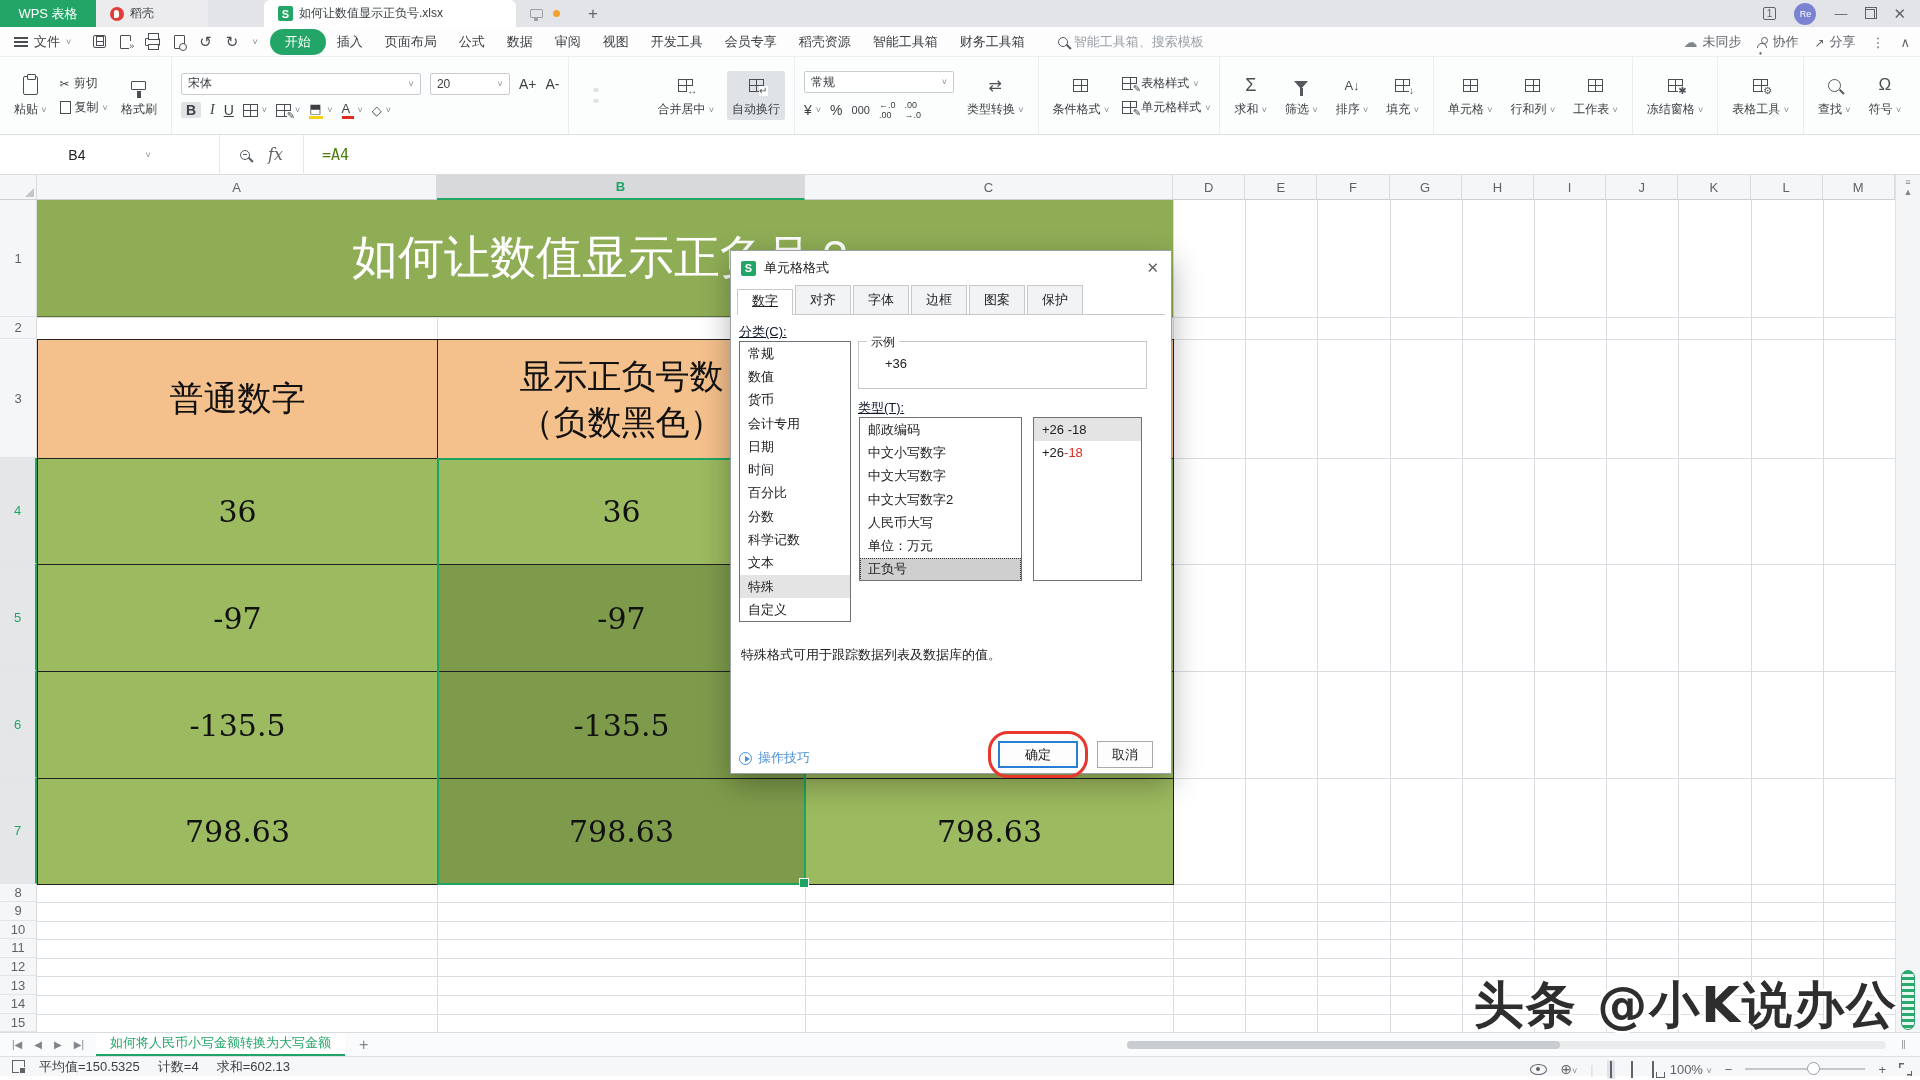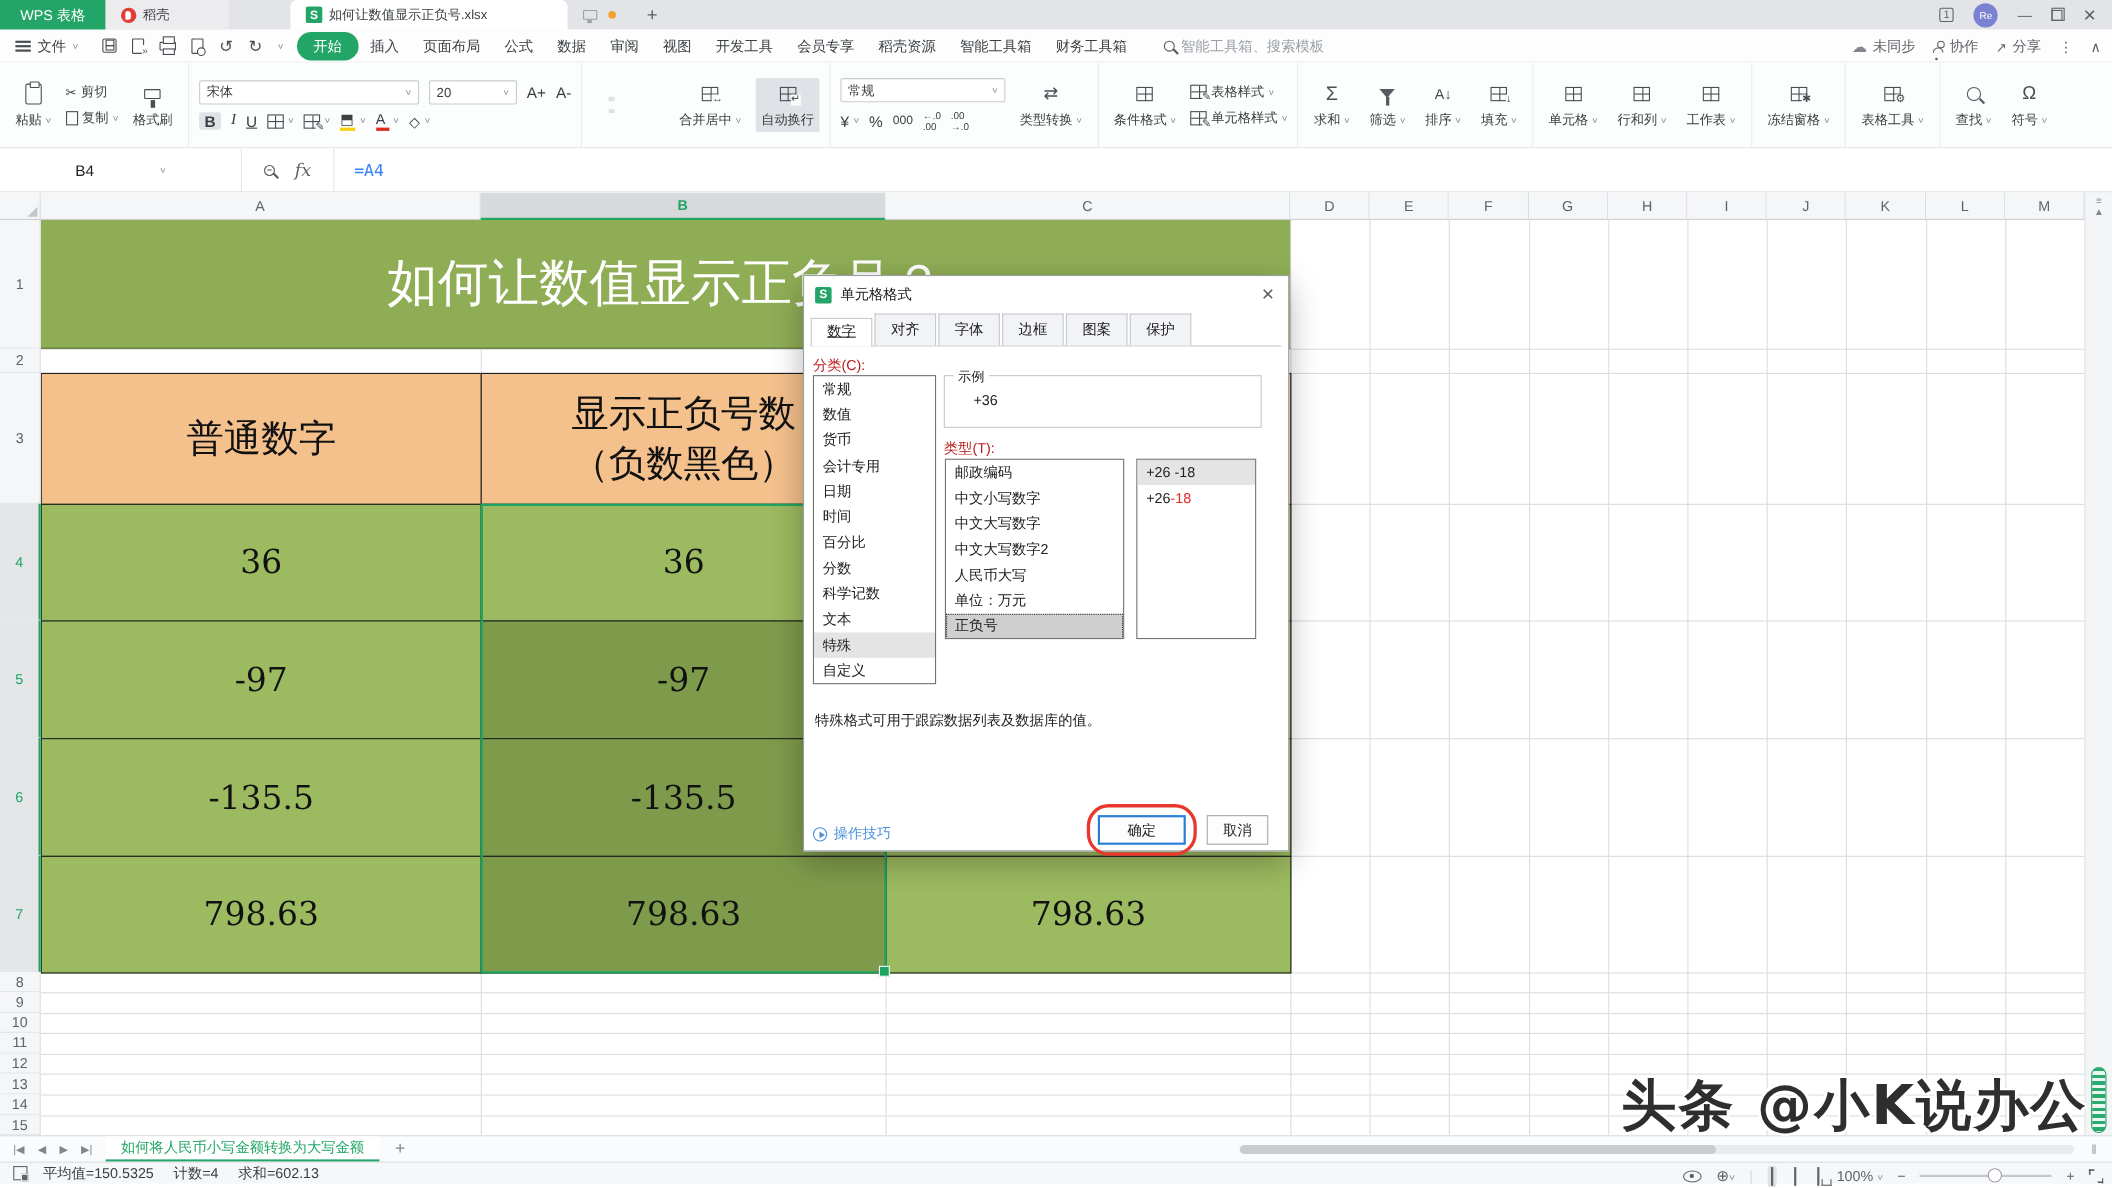--- a/index.html
+++ b/index.html
@@ -99,21 +99,21 @@
   .i-mag { width:10px; height:10px; border:1.5px solid #555a60; border-radius:50%; position:relative; }
   .i-mag::after { content:""; position:absolute; width:6px; height:1.5px; background:#555a60; right:-5px; bottom:-2px; transform:rotate(45deg); }
   .i-mag.minus::before { content:""; position:absolute; left:1.5px; top:3.5px; width:4px; height:1.2px; background:#555a60; }
   .stk2 { display:flex; flex-direction:column; font-size:9px; line-height:10px; color:#3c4043; }
 
   
   .fbar { position:absolute; left:0; top:135px; width:1920px; height:40px; background:#fff; border-bottom:1px solid #d9dcdf; display:flex; align-items:center; }
   .namebox { width:220px; height:40px; border-right:1px solid #e4e7ea; display:flex; align-items:center; justify-content:center; gap:60px; font-size:14px; color:#202124; }
   .fxzone { display:flex; align-items:center; gap:18px; padding:0 20px; border-right:1px solid #e4e7ea; height:40px; }
   .fxsym { font-family:"DejaVu Serif",serif; font-style:italic; font-size:16px; color:#5f6368; }
-  .fval { font-family:"DejaVu Sans Mono",monospace; font-size:15px; color:#3b82f6; padding-left:18px; }
+  .fval { font-family:"DejaVu Sans Mono",monospace; font-size:15px; color:#4d7c0f; padding-left:18px; }
 
   
   .grid { position:absolute; left:0; top:175px; width:1895px; height:857px; background:#fff; overflow:hidden; }
   .colhdr { position:absolute; left:37px; top:0; height:25px; display:flex; }
   .ch { height:25px; background:#f5f6f8; border-right:1px solid #d9dcdf; border-bottom:1px solid #ccd0d4; font-size:13px; color:#5f6368; display:flex; align-items:center; justify-content:center; }
   .ch.sel { background:#d7d9db; color:#21a567; border-bottom:2px solid #21a567; font-weight:bold; }
   .corner { position:absolute; left:0; top:0; width:37px; height:25px; background:#f5f6f8; border-right:1px solid #d9dcdf; border-bottom:1px solid #ccd0d4; }
   .corner::after { content:""; position:absolute; right:2px; bottom:2px; border-left:9px solid transparent; border-bottom:9px solid #c3c7cb; }
   .rowhdr { position:absolute; left:0; top:25px; width:37px; display:flex; flex-direction:column; }
   .rh { width:37px; background:#f5f6f8; border-right:1px solid #d9dcdf; border-bottom:1px solid #e2e5e8; font-size:13px; color:#5f6368; display:flex; align-items:center; justify-content:center; }
@@ -157,21 +157,21 @@
     linear-gradient(#5f6368,#5f6368) 0 0/5px 1.5px no-repeat, linear-gradient(#5f6368,#5f6368) 0 0/1.5px 5px no-repeat,
     linear-gradient(#5f6368,#5f6368) 100% 100%/5px 1.5px no-repeat, linear-gradient(#5f6368,#5f6368) 100% 100%/1.5px 5px no-repeat; }
 
   
   .dialog { position:absolute; left:730px; top:250px; width:442px; height:524px; background:#fff; border:1px solid #9aa0a6; box-shadow:0 10px 28px rgba(0,0,0,.3); z-index:100; font-size:13px; color:#202124; }
   .dtitle { height:34px; display:flex; align-items:center; gap:8px; padding:0 10px; }
   .dclose { position:absolute; right:12px; top:8px; font-size:15px; color:#5f6368; }
   .dtabs { position:absolute; left:6px; top:36px; right:6px; height:28px; display:flex; align-items:flex-end; border-bottom:1px solid #c6c9cc; }
   .dtab { padding:5px 14px; border:1px solid #c6c9cc; border-bottom:none; background:#f2f3f5; font-size:13px; margin-right:2px; }
   .dtab.active { background:#fff; position:relative; top:1px; padding-top:2px;text-decoration:underline; }
-  .dlabel { position:absolute; font-size:13px; color:#b91c1c; }
+  .dlabel { position:absolute; font-size:13px; color:#0f172a;text-decoration:underline; }
   .dlist { position:absolute; border:1px solid #6f7378; background:#fff; overflow:hidden; }
   .dli { height:23.3px; display:flex; align-items:center; padding:0 8px; }
   .dli.sel { background:#e4e4e4; }
   .dli.selfocus { background:#cfcfcf; outline:1px dotted #333; outline-offset:-1px; }
   .fgroup { position:absolute; left:127px; top:90px; width:289px; height:48px; border:1px solid #c6c9cc; }
   .fgroup .leg { position:absolute; left:8px; top:-8px; background:#fff; padding:0 4px; font-size:12px; }
   .fgroup .val { position:absolute; left:10px; top:14px; font-size:13px;margin-left:16px; }
   .red { color:#e02b20; }
   .ddesc { position:absolute; left:10px; top:394px; right:14px; line-height:19px; }
   .dtips { position:absolute; left:8px; top:498px; display:flex; align-items:center; gap:6px; color:#4a90d9; font-size:13px; }
@@ -285,21 +285,21 @@
       <div class="icobox">
           <span class="i-brush"></span>
         </div>
       <div class="lab">格式刷</div>
     </div>
   </div>
 
   <div class="rgroup">
     <div class="tworow">
       <div class="srow">
-        <div class="combo" style="width:200px">
+        <div class="combo" style="width:240px">
             <span>宋体</span>
             <span class="caret">˅</span>
           </div>
         <div class="combo" style="width:80px">
             <span>20</span>
             <span class="caret">˅</span>
           </div>
         <span class="bchar">A+</span>
         <span class="bchar">A-</span>
       </div>

